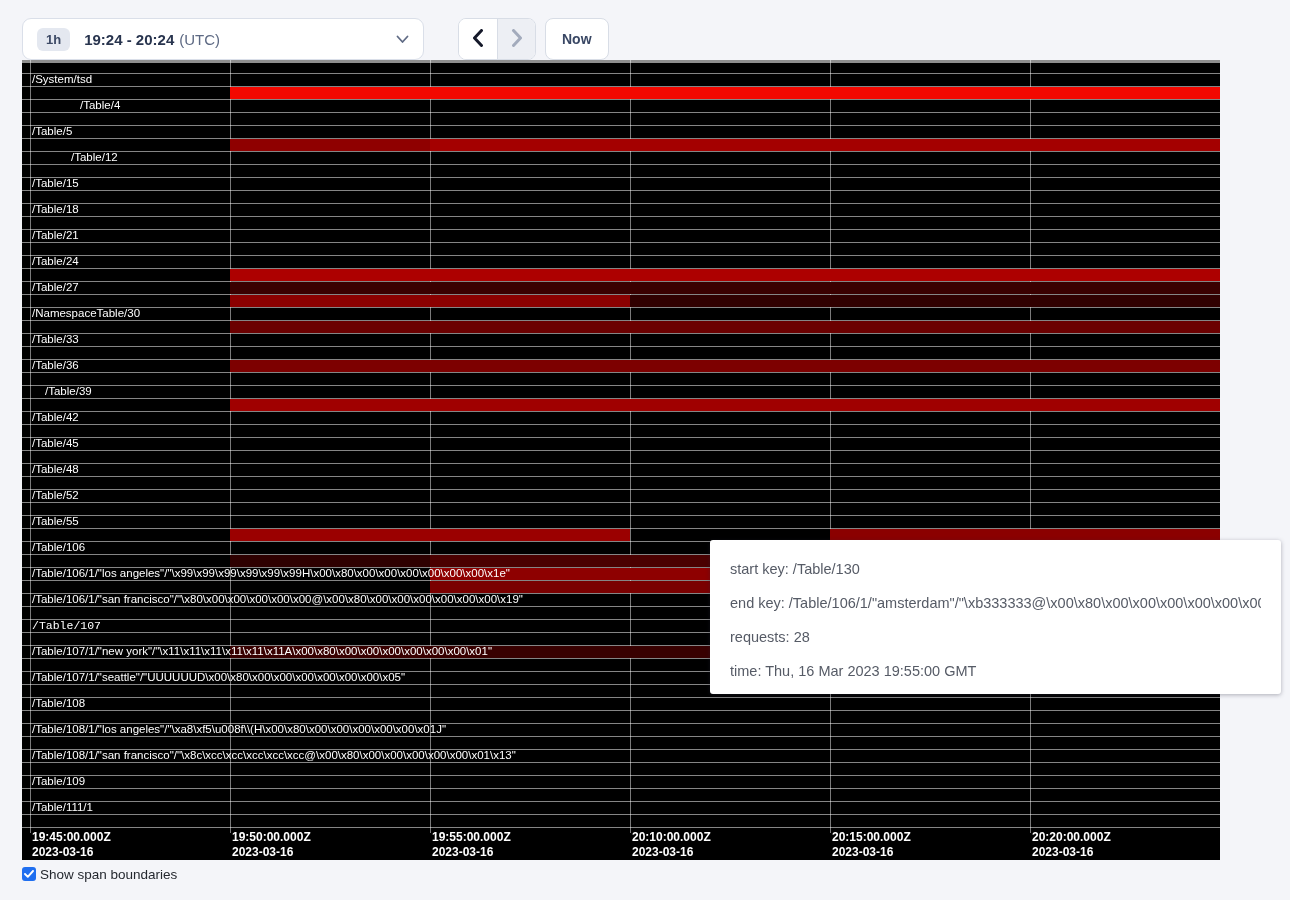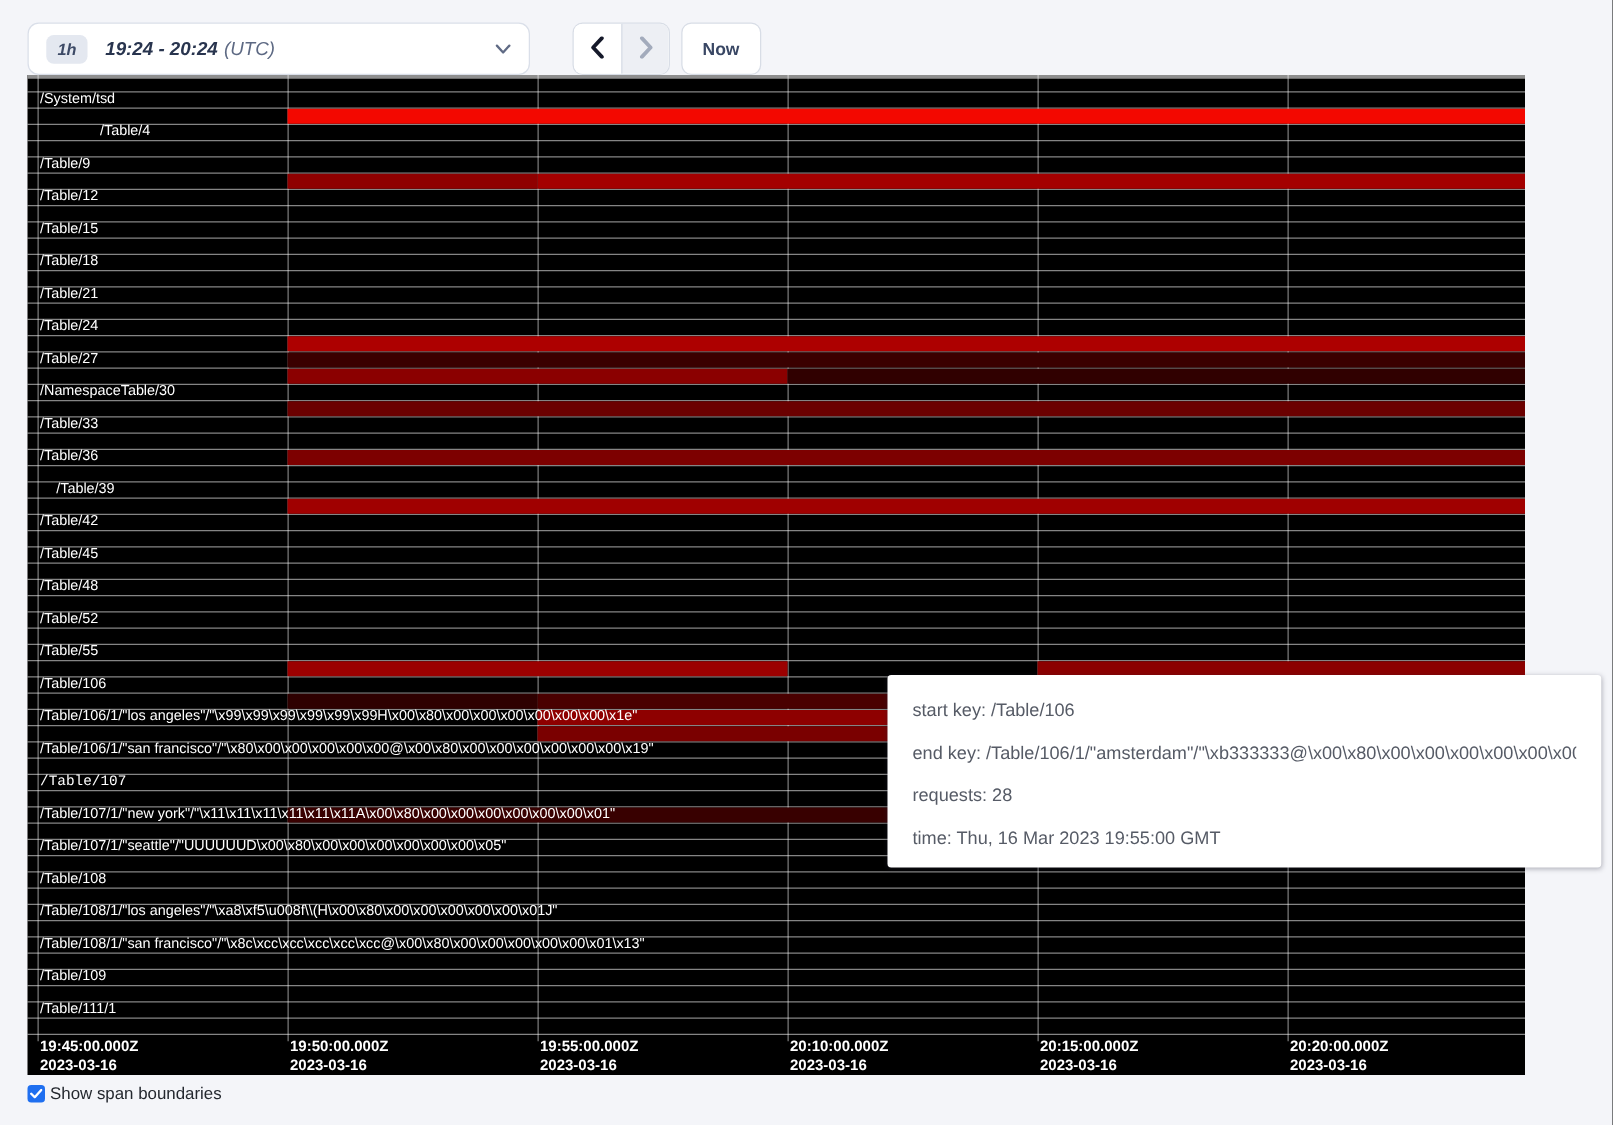--- a/index.html
+++ b/index.html
@@ -8,21 +8,21 @@
     width:1290px; height:900px; position:relative; overflow:hidden;
     background:#f4f5f9;
     font-family:"Liberation Sans", sans-serif;
   }
 
   
   .toolbar { position:absolute; left:0; top:0; width:100%; height:60px; }
   .range-select {
     position:absolute; left:22px; top:18px; width:402px; height:42px;
     background:#ffffff; border:1px solid #dadfe9; border-radius:9px;
-    display:flex; align-items:center; padding:0 14px; cursor:pointer;font-style:italic;
+    display:flex; align-items:center; padding:0 14px; cursor:pointer;
   }
   .duration-badge {
     background:#e4e8f0; color:#3d4a66; font-weight:bold; font-size:13px;
     border-radius:6px; padding:4px 9px; margin-right:14px;
   }
   .range-text { font-size:15px; color:#28344e; font-weight:bold; }
   .tz-text { font-size:15px; color:#5d6983; font-weight:normal; margin-left:5px; }
   .select-caret { margin-left:auto; display:flex; align-items:center; }
 
   .nav-group {
@@ -69,21 +69,21 @@
     background:#ffffff; border-radius:3px;
     box-shadow:0 1px 4px rgba(40,40,60,0.35);
     padding:12px 20px; z-index:5;
   }
   .tooltip-line {
     font-size:14.5px; color:#565b66; line-height:34px; white-space:nowrap;
     overflow:hidden;
   }
 
   
-  .footer { position:absolute; left:22px; top:867px; display:flex; align-items:flex-end; }
+  .footer { position:absolute; left:22px; top:867px; display:flex; align-items:flex-start; }
   .checkbox {
     width:14px; height:14px; background:#1f6ff0; border-radius:3px;
     display:flex; align-items:center; justify-content:center; cursor:pointer;
     flex:0 0 auto;
   }
   .checkbox-label { font-size:13.5px; color:#24282f; margin-left:4px; }
 </style>
 </head>
 <body>
 
@@ -225,22 +225,22 @@
     <div class="bar" style="top: 339px; left: 208px; width: 990px; background: rgb(160, 0, 0);"></div>
     <div class="bar" style="top: 469px; left: 208px; width: 400px; background: rgb(155, 0, 0);"></div>
     <div class="bar" style="top: 469px; left: 808px; width: 390px; background: rgb(139, 0, 0);"></div>
     <div class="bar" style="top: 495px; left: 208px; width: 200px; background: rgb(46, 0, 0);"></div>
     <div class="bar" style="top: 495px; left: 408px; width: 400px; background: rgb(74, 0, 0);"></div>
     <div class="bar" style="top: 508px; left: 408px; width: 400px; background: rgb(142, 0, 0);"></div>
     <div class="bar" style="top: 521px; left: 408px; width: 400px; background: rgb(122, 0, 0);"></div>
     <div class="bar" style="top: 586px; left: 208px; width: 600px; background: rgb(56, 0, 0);"></div>
     <div class="rowlabel" style="top: 13px;">/System/tsd</div>
     <div class="rowlabel" style="top: 39px; margin-left: 48px;">/Table/4</div>
-    <div class="rowlabel" style="top: 65px;">/Table/9</div>
-    <div class="rowlabel" style="top: 91px;">/Table/12</div>
+    <div class="rowlabel" style="top: 65px;">/Table/5</div>
+    <div class="rowlabel" style="top: 91px; margin-left: 39px;">/Table/12</div>
     <div class="rowlabel" style="top: 117px;">/Table/15</div>
     <div class="rowlabel" style="top: 143px;">/Table/18</div>
     <div class="rowlabel" style="top: 169px;">/Table/21</div>
     <div class="rowlabel" style="top: 195px;">/Table/24</div>
     <div class="rowlabel" style="top: 221px;">/Table/27</div>
     <div class="rowlabel" style="top: 247px;">/NamespaceTable/30</div>
     <div class="rowlabel" style="top: 273px;">/Table/33</div>
     <div class="rowlabel" style="top: 299px;">/Table/36</div>
     <div class="rowlabel" style="top: 325px; margin-left: 13px;">/Table/39</div>
     <div class="rowlabel" style="top: 351px;">/Table/42</div>
@@ -255,21 +255,21 @@
     <div class="rowlabel" style="top: 585px;">/Table/107/1/"new york"/"\x11\x11\x11\x11\x11\x11A\x00\x80\x00\x00\x00\x00\x00\x00\x01"</div>
     <div class="rowlabel" style="top: 611px;">/Table/107/1/"seattle"/"UUUUUUD\x00\x80\x00\x00\x00\x00\x00\x00\x05"</div>
     <div class="rowlabel" style="top: 637px; text-align: center;">/Table/108</div>
     <div class="rowlabel" style="top: 663px;">/Table/108/1/"los angeles"/"\xa8\xf5\u008f\\(H\x00\x80\x00\x00\x00\x00\x00\x01J"</div>
     <div class="rowlabel" style="top: 689px;">/Table/108/1/"san francisco"/"\x8c\xcc\xcc\xcc\xcc\xcc@\x00\x80\x00\x00\x00\x00\x00\x01\x13"</div>
     <div class="rowlabel" style="top: 715px;">/Table/109</div>
     <div class="rowlabel" style="top: 741px;">/Table/111/1</div>
   </div>
 
 <div class="tooltip" id="tooltip">
-    <div class="tooltip-line">start key: /Table/106</div>
+    <div class="tooltip-line">start key: /Table/130</div>
     <div class="tooltip-line">end key: /Table/106/1/"amsterdam"/"\xb333333@\x00\x80\x00\x00\x00\x00\x00\x00#"</div>
     <div class="tooltip-line">requests: 28</div>
     <div class="tooltip-line">time: Thu, 16 Mar 2023 19:55:00 GMT</div>
   </div>
 
 <div class="footer">
   <span class="checkbox">
     <span style="display:flex;">
       <svg width="10" height="8" viewBox="0 0 10 8">
         <polyline points="1,4 3.8,6.8 9,1" fill="none" stroke="#ffffff" stroke-width="1.9" stroke-linecap="round" stroke-linejoin="round"></polyline>

